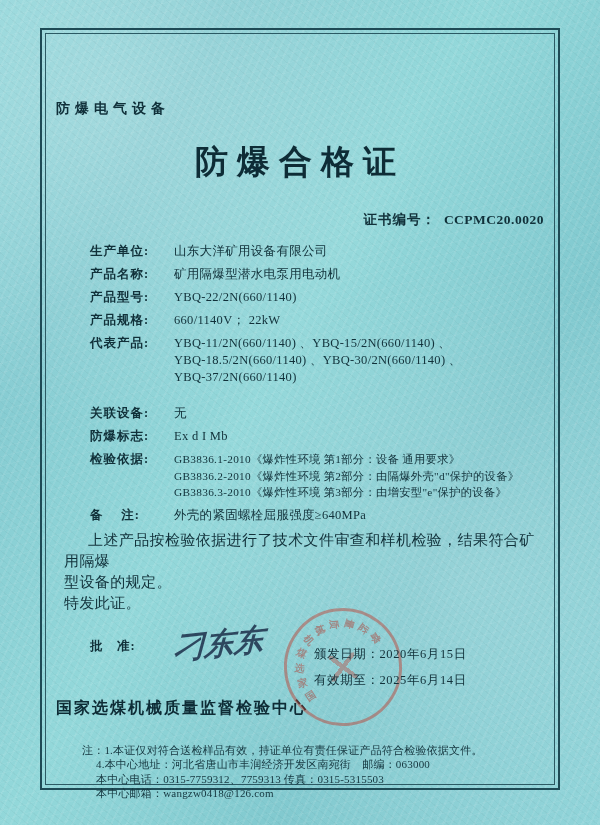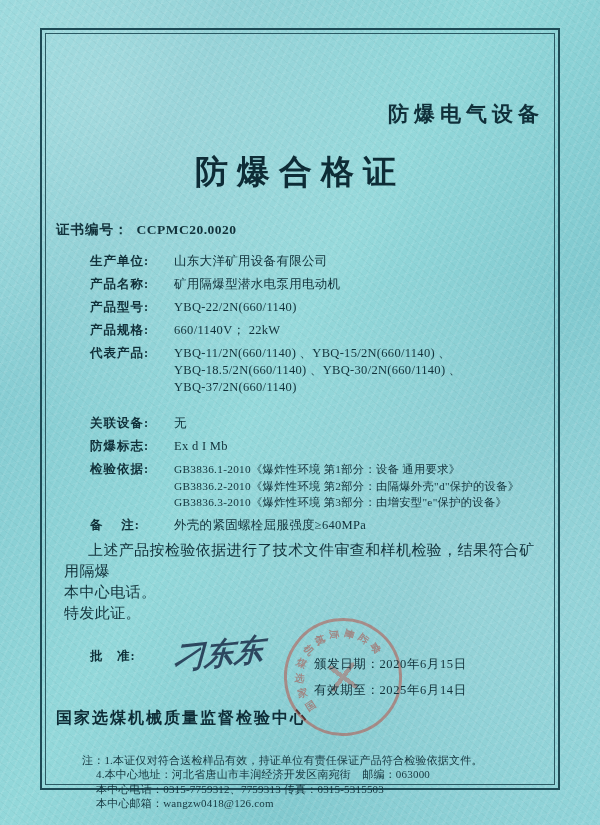--- a/index.html
+++ b/index.html
@@ -52,37 +52,37 @@
   }
   .content {
     position: absolute;
     left: 56px;
     top: 44px;
     width: 488px;
     height: 730px;
     color: #11313a;
   }
   .doc-subtitle {
-    text-align: right;
-    font-size: 21px;
+    text-align: left;
+    font-size: 14px;
     letter-spacing: 5px;
     font-weight: bold;
     margin-top: 56px;
     color: #10303a;
   }
   .doc-title {
     text-align: center;
     font-size: 33px;
     letter-spacing: 9px;
     font-weight: bold;
     margin-top: 22px;
     color: #0e2c36;
   }
   .cert-no {
-    text-align: left;
+    text-align: right;
     font-size: 13.5px;
     font-weight: bold;
     margin-top: 26px;
     letter-spacing: 1px;
     font-family: Liberation Serif, serif;
   }
   .cert-no .num {
     letter-spacing: 0.5px;
     margin-left: 8px;
   }
@@ -324,21 +324,21 @@
         <div class="field-label">备　 注:</div>
         <div class="field-value">
           <span class="line">外壳的紧固螺栓屈服强度≥640MPa</span>
         </div>
       </div>
 
     </div>
 
     <div class="paragraph">
       <span class="indent">上述产品按检验依据进行了技术文件审查和样机检验，结果符合矿用隔爆</span>
-      <span class="l2">本中心电话。</span>
+      <span class="l2">型设备的规定。</span>
       <span class="l2">特发此证。</span>
     </div>
 
     <div class="approve-row">
       <div class="approve-label">批　准:</div>
       <div class="signature">刁东东</div>
 
       <div class="stamp">
         <div class="stamp-text">
           <span style="transform: rotate(-115deg) translate(0,-48px) rotate(90deg);">国</span>

